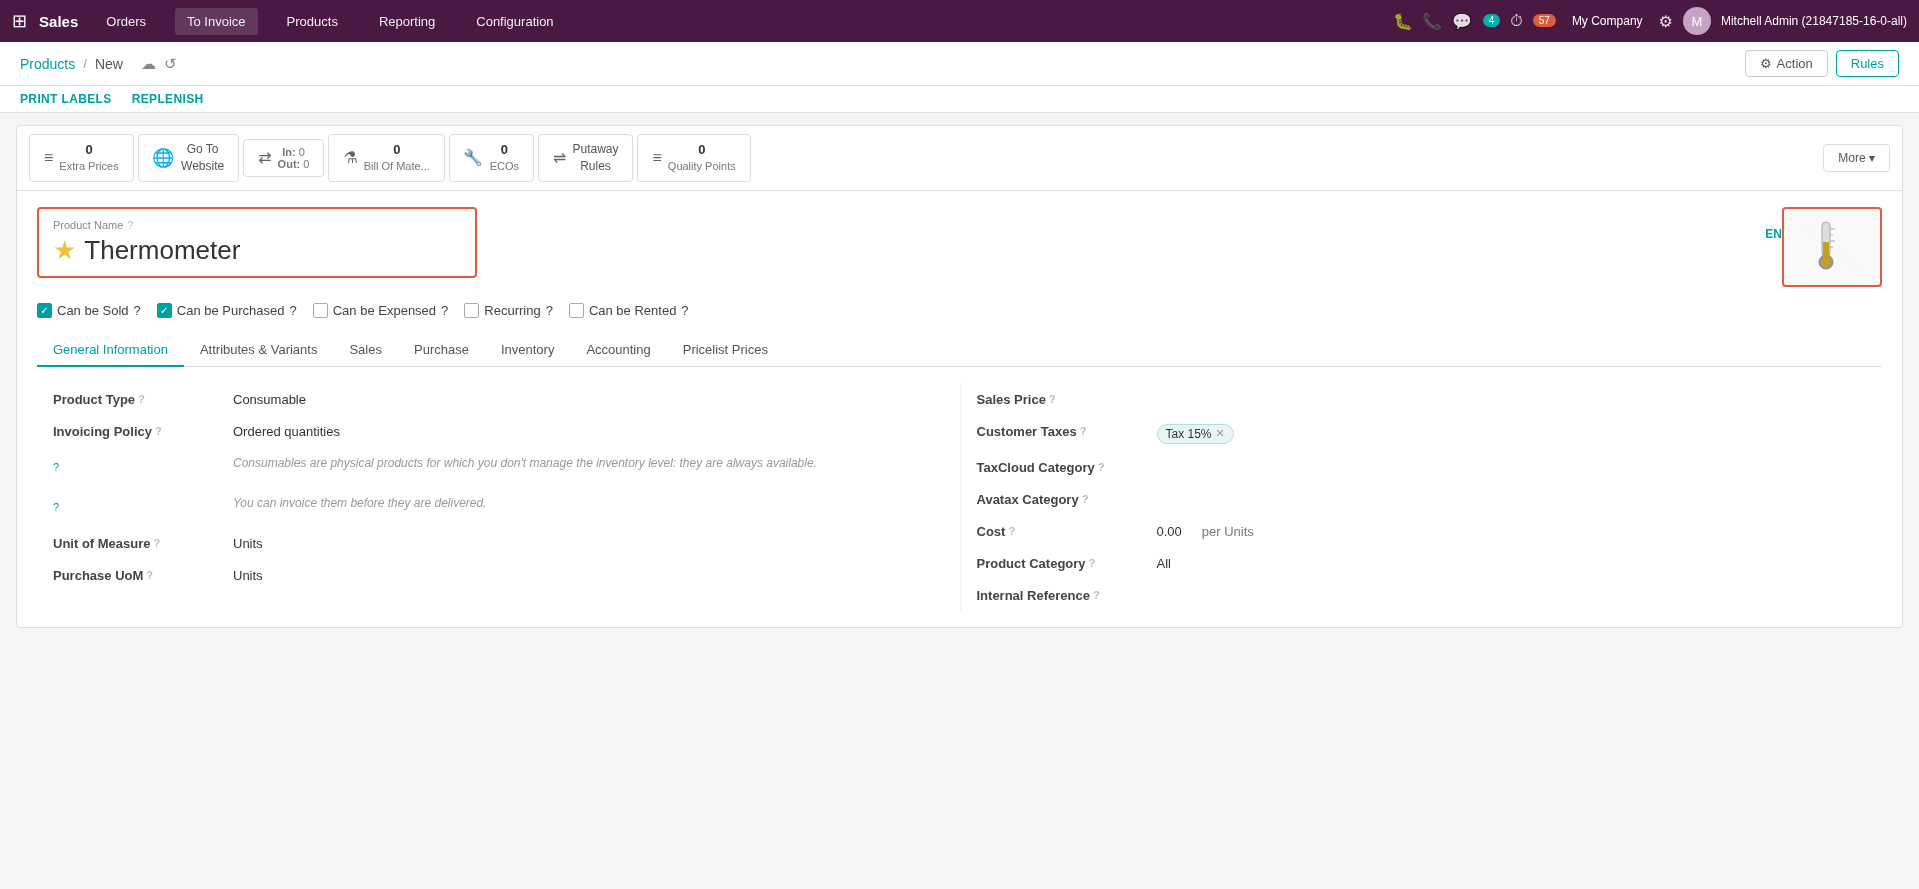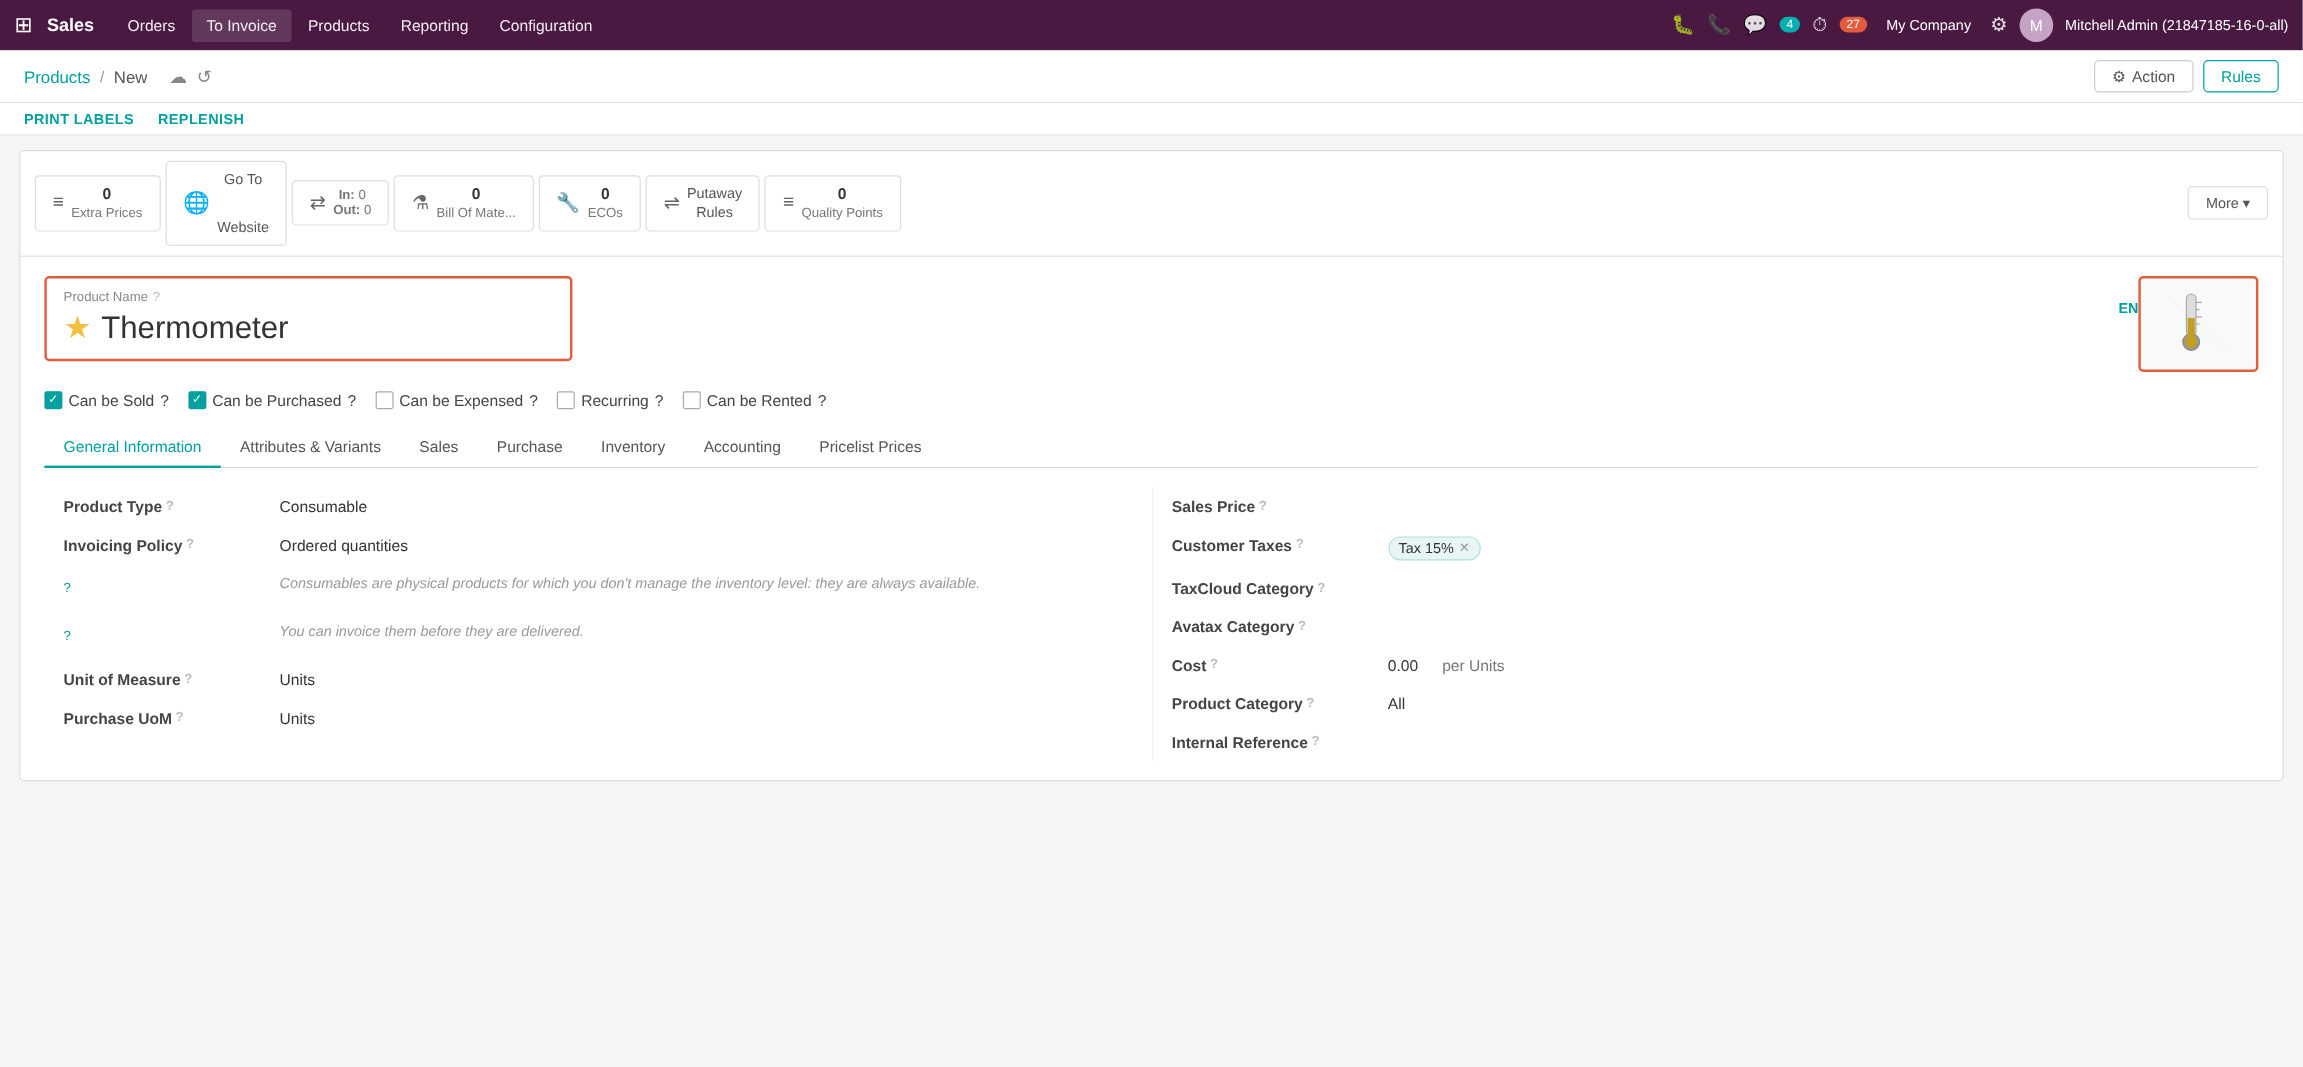--- a/index.html
+++ b/index.html
@@ -10,21 +10,21 @@
       background: #4a1942;
       color: #fff;
       display: flex;
       align-items: center;
       padding: 0 12px;
       height: 42px;
       gap: 6px;
     }
     .topbar-apps { font-size: 18px; cursor: pointer; margin-right: 6px; }
     .topbar-brand { font-size: 15px; font-weight: 600; margin-right: 10px; }
-    .topbar-nav { display: flex; gap: 2px; flex: 1; }
+    .topbar-nav { display: flex; gap: 17px; flex: 1; }
     .topbar-nav a {
       color: #fff;
       text-decoration: none;
       padding: 6px 12px;
       border-radius: 3px;
       font-size: 13px;
       opacity: 0.92;
     }
     .topbar-nav a:hover, .topbar-nav a.active { background: rgba(255,255,255,0.15); }
     .topbar-right { display: flex; align-items: center; gap: 10px; }
@@ -317,21 +317,21 @@
     <a>Products</a>
     <a>Reporting</a>
     <a>Configuration</a>
   </nav>
   <div class="topbar-right">
     <span class="topbar-icon">🐛</span>
     <span class="topbar-icon">📞</span>
     <span class="topbar-icon">💬</span>
     <span class="badge">4</span>
     <span class="topbar-icon">⏱</span>
-    <span class="badge badge-red">27</span>
+    <span class="badge badge-red">57</span>
     <span class="topbar-company">My Company</span>
     <span class="topbar-icon">⚙</span>
     <div class="topbar-avatar">M</div>
     <span class="topbar-user">Mitchell Admin (21847185-16-0-all)</span>
   </div>
 </div>
 
 <div class="breadcrumb-bar">
   <span class="breadcrumb-text">Products</span>
   <span class="breadcrumb-sep">/</span>
@@ -361,21 +361,21 @@
       <div class="smart-btn-col">
         <span class="count">0</span>
         <span class="label">Extra Prices</span>
       </div>
     </button>
 
     <button class="smart-btn">
       <span class="smart-btn-globe">🌐</span>
       <div class="smart-btn-col">
         <span class="label" style="color:#555;font-size:12px;">Go To</span>
-        <span class="label" style="color:#555;font-size:12px;margin-top:23px;">Website</span>
+        <span class="label" style="color:#555;font-size:12px;">Website</span>
       </div>
     </button>
 
     <button class="smart-btn">
       <span class="icon">⇄</span>
       <div class="smart-btn-inout">
         <span><strong>In:</strong> 0</span>
         <span><strong>Out:</strong> 0</span>
       </div>
     </button>

